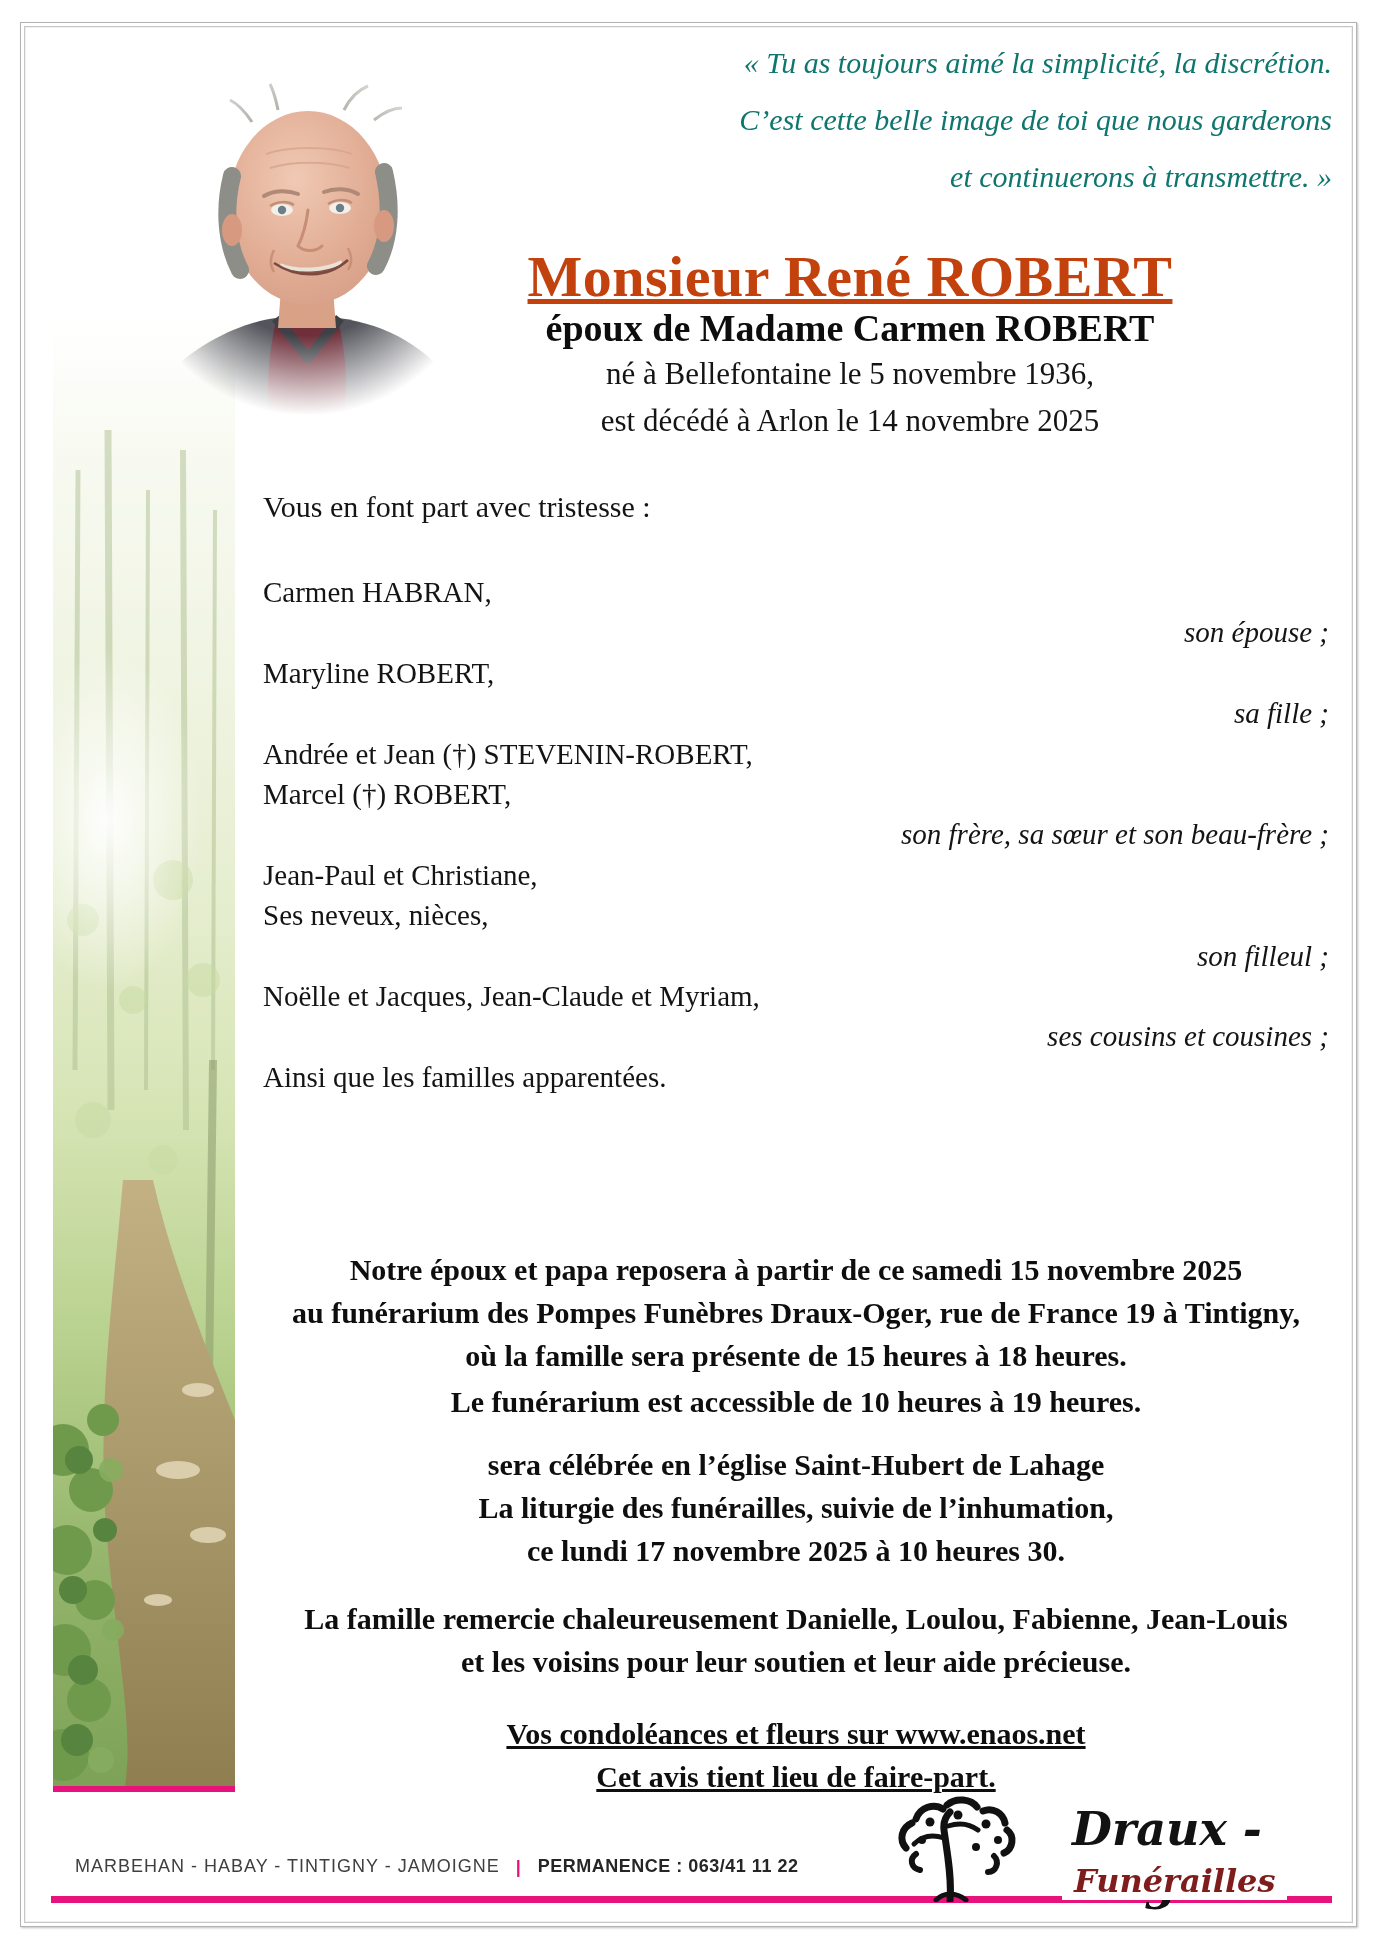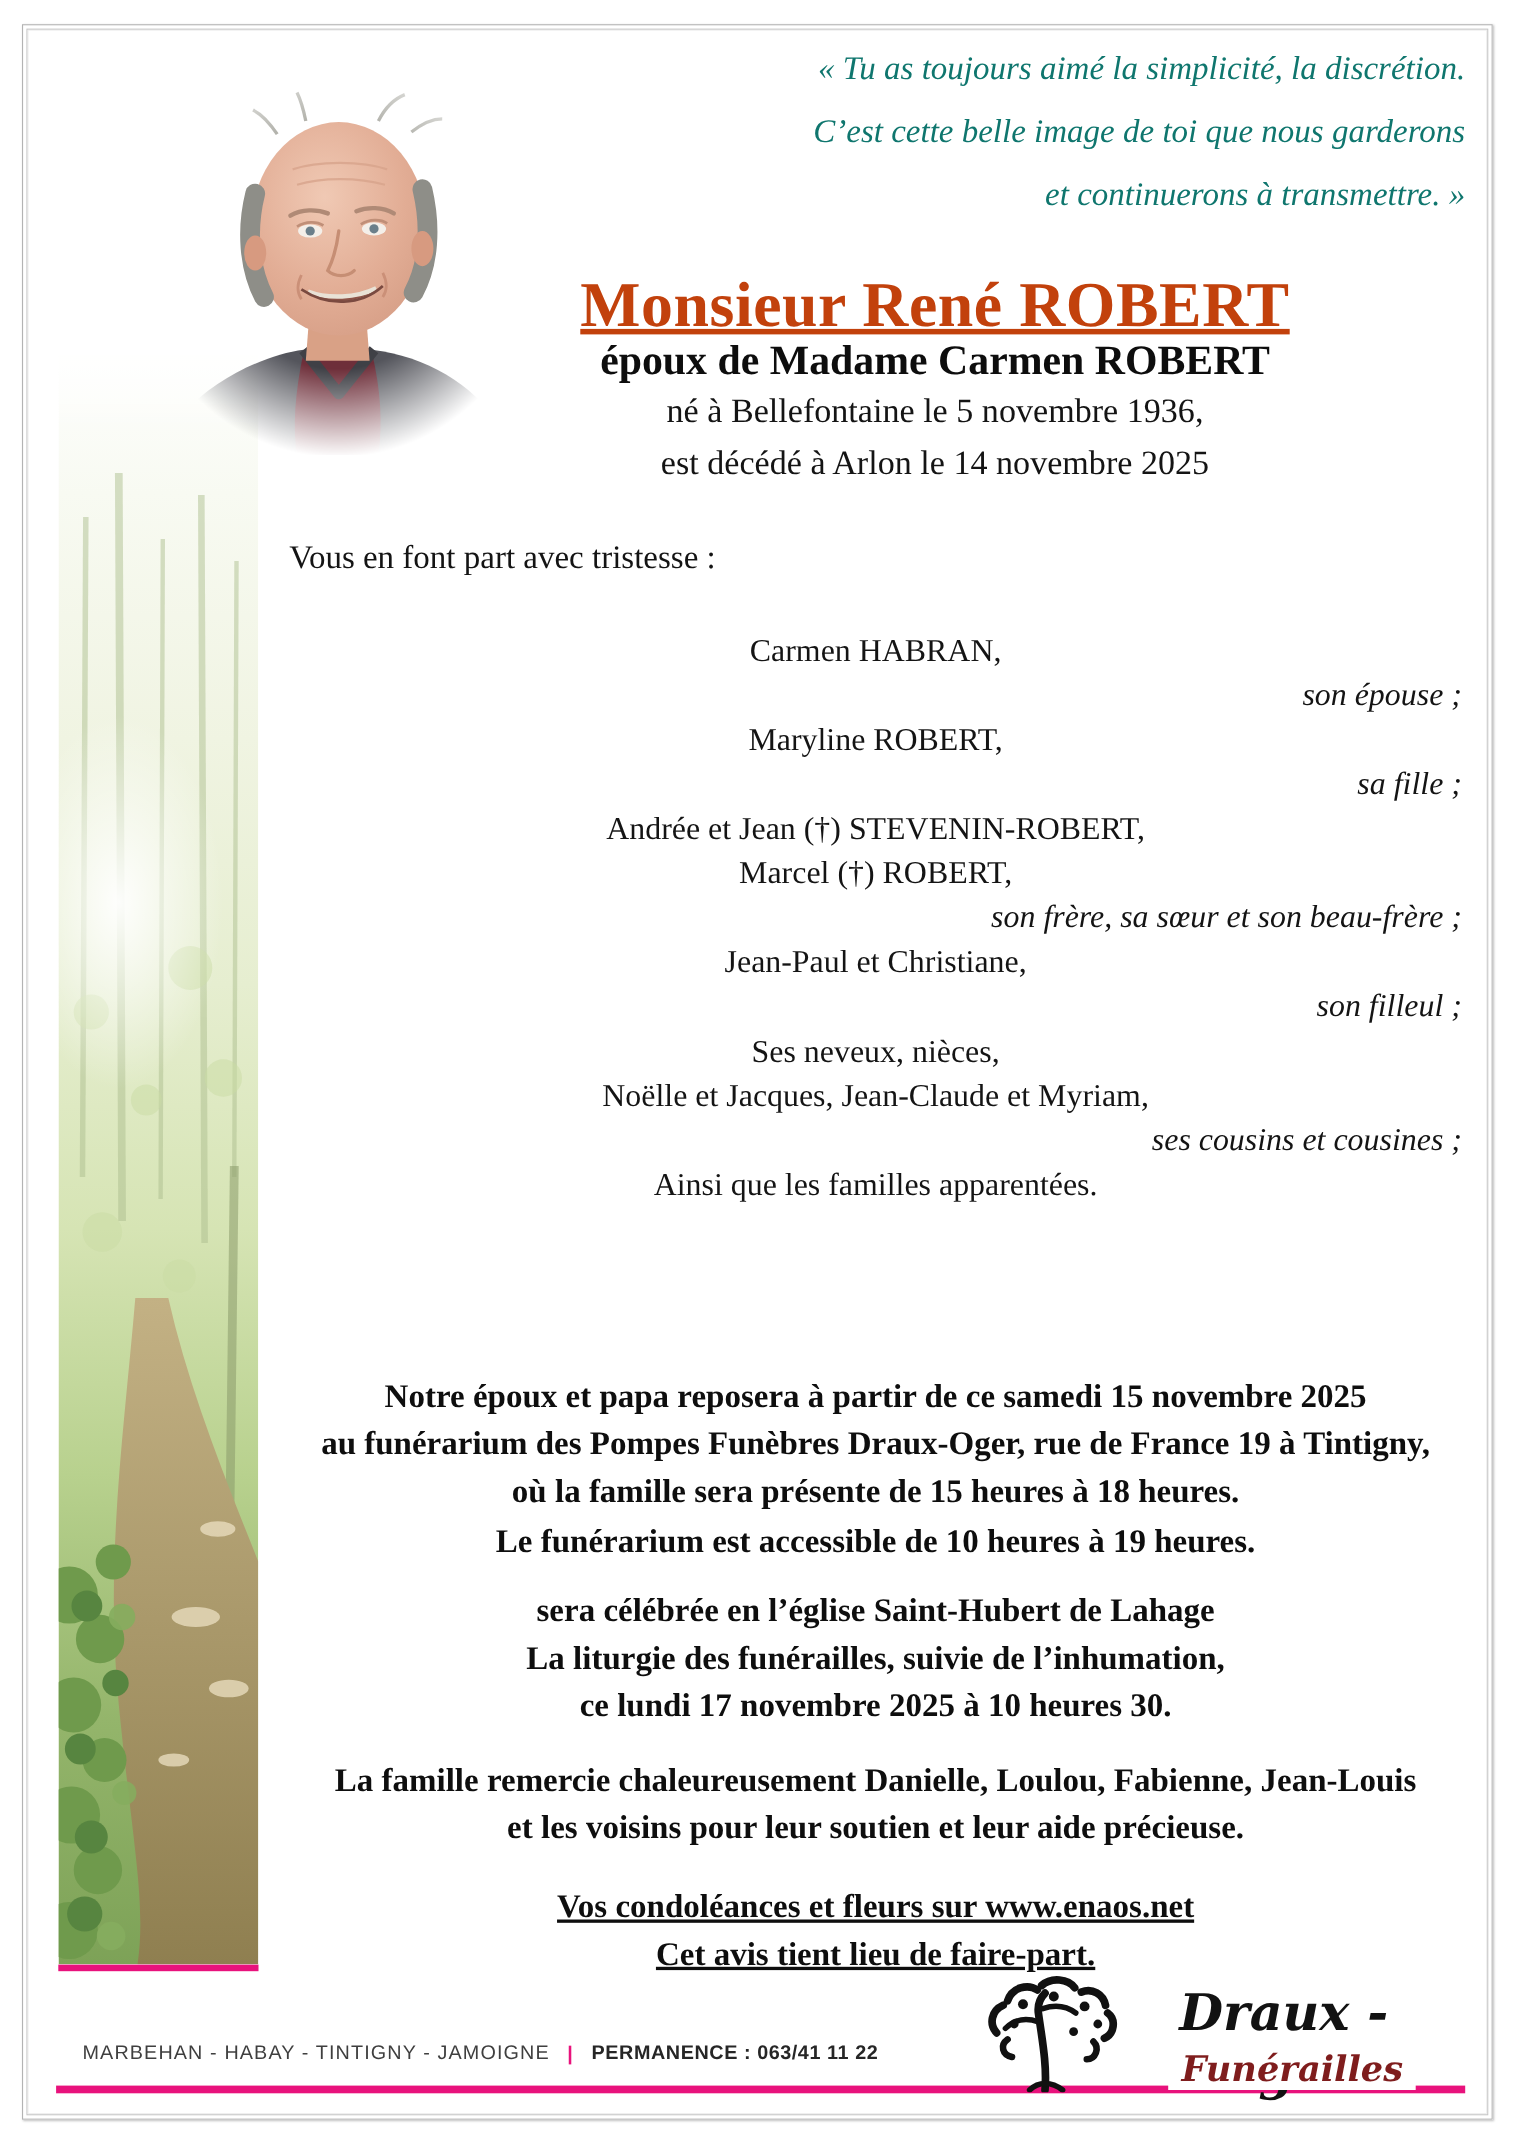--- a/index.html
+++ b/index.html
@@ -49,21 +49,21 @@
     position:absolute; left:350px; top:350px; width:1000px; text-align:center;
     font-size:31px; line-height:47px;
   }
   
   .intro{
     position:absolute; left:263px; top:490px; font-size:30px;
   }
   .family{
     position:absolute; left:263px; top:572px; width:1066px;
   }
-  .family-line{ font-size:29px; line-height:40.4px; text-align:center; white-space:nowrap;}
+  .family-line{ font-size:29px; line-height:40.4px; text-align:left; white-space:nowrap;}
   .family-line.role{ font-style:italic; text-align:right; }
   
   .notice{
     position:absolute; left:263px; width:1066px; text-align:center;
     font-size:30px; font-weight:bold; line-height:43px; color:#0e0e0e;
   }
   .notice.n0{ top:1248px; }
   .notice.n1{ top:1380px; }
   .notice.n2{ top:1443px; }
   .notice.n3{ top:1597px; }
@@ -240,22 +240,22 @@
   <div class="intro">Vous en font part avec tristesse :</div>
   <div class="family" id="family-list">
       <div class="family-line">Carmen HABRAN,</div>
       <div class="family-line role">son épouse ;</div>
       <div class="family-line">Maryline ROBERT,</div>
       <div class="family-line role">sa fille ;</div>
       <div class="family-line">Andrée et Jean (†) STEVENIN-ROBERT,</div>
       <div class="family-line">Marcel (†) ROBERT,</div>
       <div class="family-line role">son frère, sa sœur et son beau-frère ;</div>
       <div class="family-line">Jean-Paul et Christiane,</div>
+      <div class="family-line">Ses neveux, nièces,</div>
       <div class="family-line role">son filleul ;</div>
-      <div class="family-line">Ses neveux, nièces,</div>
       <div class="family-line">Noëlle et Jacques, Jean-Claude et Myriam,</div>
       <div class="family-line role">ses cousins et cousines ;</div>
       <div class="family-line">Ainsi que les familles apparentées.</div>
     </div>
 
   <div id="notices">
       <div class="notice n0">
         <div class="notice-line">Notre époux et papa reposera à partir de ce samedi 15 novembre 2025</div>
         <div class="notice-line">au funérarium des Pompes Funèbres Draux-Oger, rue de France 19 à Tintigny,</div>
         <div class="notice-line">où la famille sera présente de 15 heures à 18 heures.</div>

